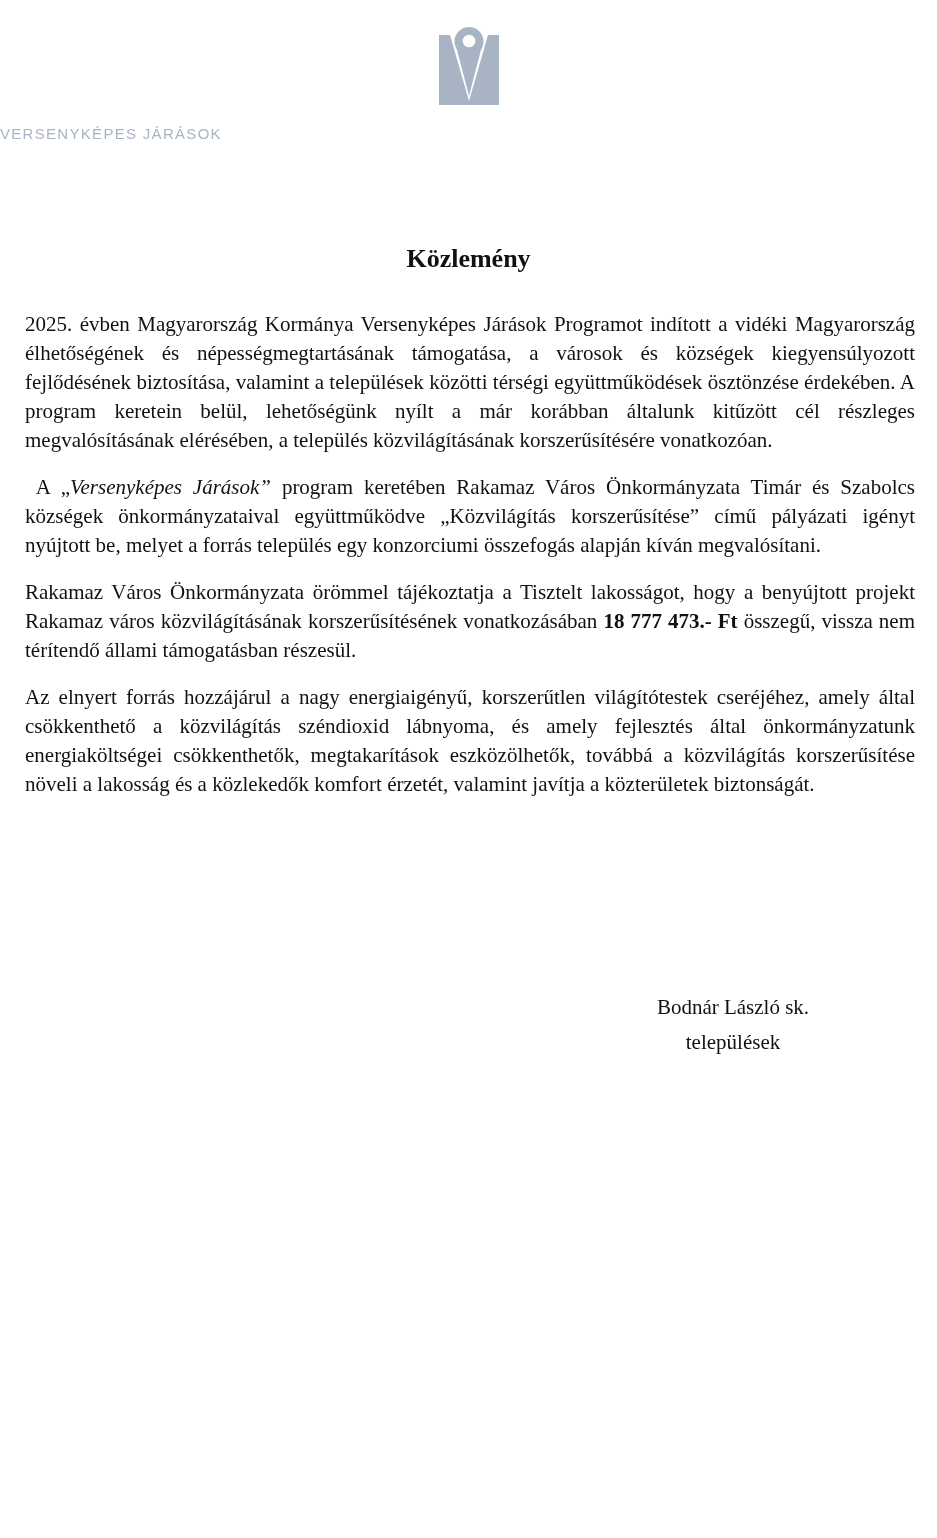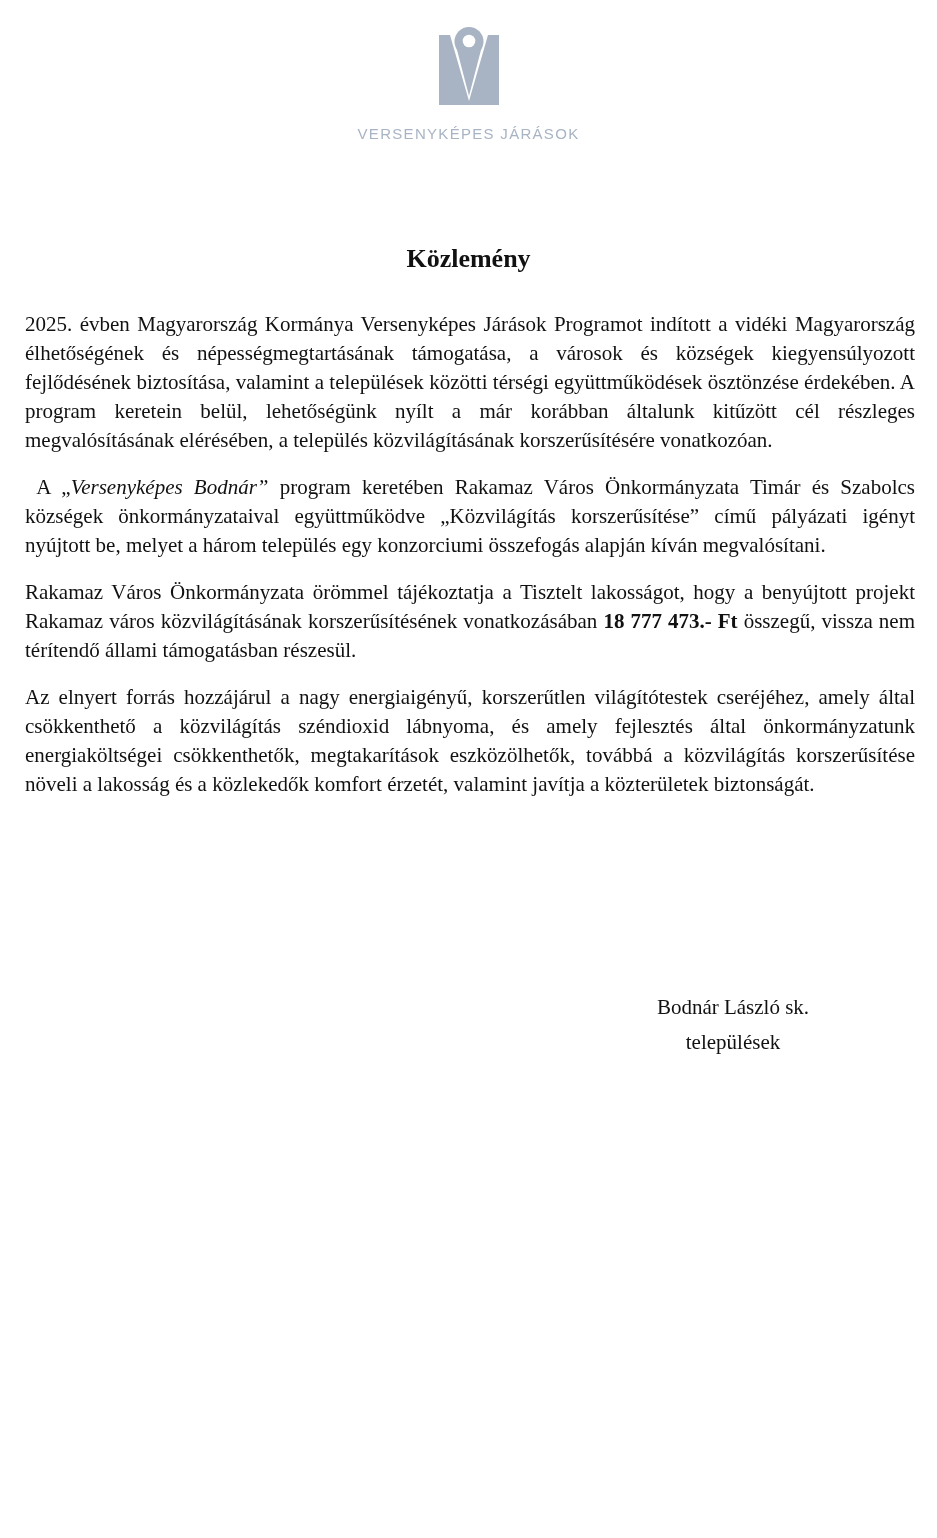--- a/index.html
+++ b/index.html
@@ -12,21 +12,21 @@
     font-family: "Liberation Serif", serif;
     color: #111111;
     overflow: hidden;
   }
   
   .logo-block {
     position: absolute;
     top: 27px;
     left: 0;
     width: 100%;
-    text-align: center;
+    text-align: left;
   }
   .logo-mark {
     display: block;
     margin: 0 auto;
   }
   .logo-text {
     margin-top: 19px;
     font-family: "Liberation Sans", sans-serif;
     font-size: 15px;
     letter-spacing: 1.3px;
@@ -93,21 +93,21 @@
     <div class="logo-text" style="color: rgb(168, 180, 196);">
       <div>VERSENYKÉPES JÁRÁSOK</div>
     </div>
   </div>
 
   <div class="doc-title">Közlemény</div>
 
   <div class="body-text">
     <p><span>2025. évben Magyarország Kormánya Versenyképes Járások Programot indított a vidéki Magyarország élhetőségének és népességmegtartásának támogatása, a városok és községek kiegyensúlyozott fejlődésének biztosítása, valamint a települések közötti térségi együttműködések ösztönzése érdekében. A program keretein belül, lehetőségünk nyílt a már korábban általunk kitűzött cél részleges megvalósításának elérésében, a település közvilágításának korszerűsítésére vonatkozóan.</span></p>
 
-    <p><span>&nbsp;A „</span><span class="run-italic">Versenyképes Bodnár”</span><span> program keretében Rakamaz Város Önkormányzata Timár és Szabolcs községek önkormányzataival együttműködve „Közvilágítás korszerűsítése” című pályázati igényt nyújtott be, melyet a három település egy konzorciumi összefogás alapján kíván megvalósítani.</span></p>
+    <p><span>&nbsp;A „</span><span class="run-italic">Versenyképes Járások”</span><span> program keretében Rakamaz Város Önkormányzata Timár és Szabolcs községek önkormányzataival együttműködve „Közvilágítás korszerűsítése” című pályázati igényt nyújtott be, melyet a forrás település egy konzorciumi összefogás alapján kíván megvalósítani.</span></p>
 
     <p><span>Rakamaz Város Önkormányzata örömmel tájékoztatja a Tisztelt lakosságot, hogy a benyújtott projekt Rakamaz város közvilágításának korszerűsítésének vonatkozásában </span><span class="run-bold">18 777 473.- Ft</span><span> összegű, vissza nem térítendő állami támogatásban részesül.</span></p>
 
     <p><span>Az elnyert forrás hozzájárul a nagy energiaigényű, korszerűtlen világítótestek cseréjéhez, amely által csökkenthető a közvilágítás széndioxid lábnyoma, és amely fejlesztés által önkormányzatunk energiaköltségei csökkenthetők, megtakarítások eszközölhetők, továbbá a közvilágítás korszerűsítése növeli a lakosság és a közlekedők komfort érzetét, valamint javítja a közterületek biztonságát.</span></p>
   </div>
 
   <div class="signature">
     <div>Bodnár László sk.</div>
     <div>települések</div>
   </div>

